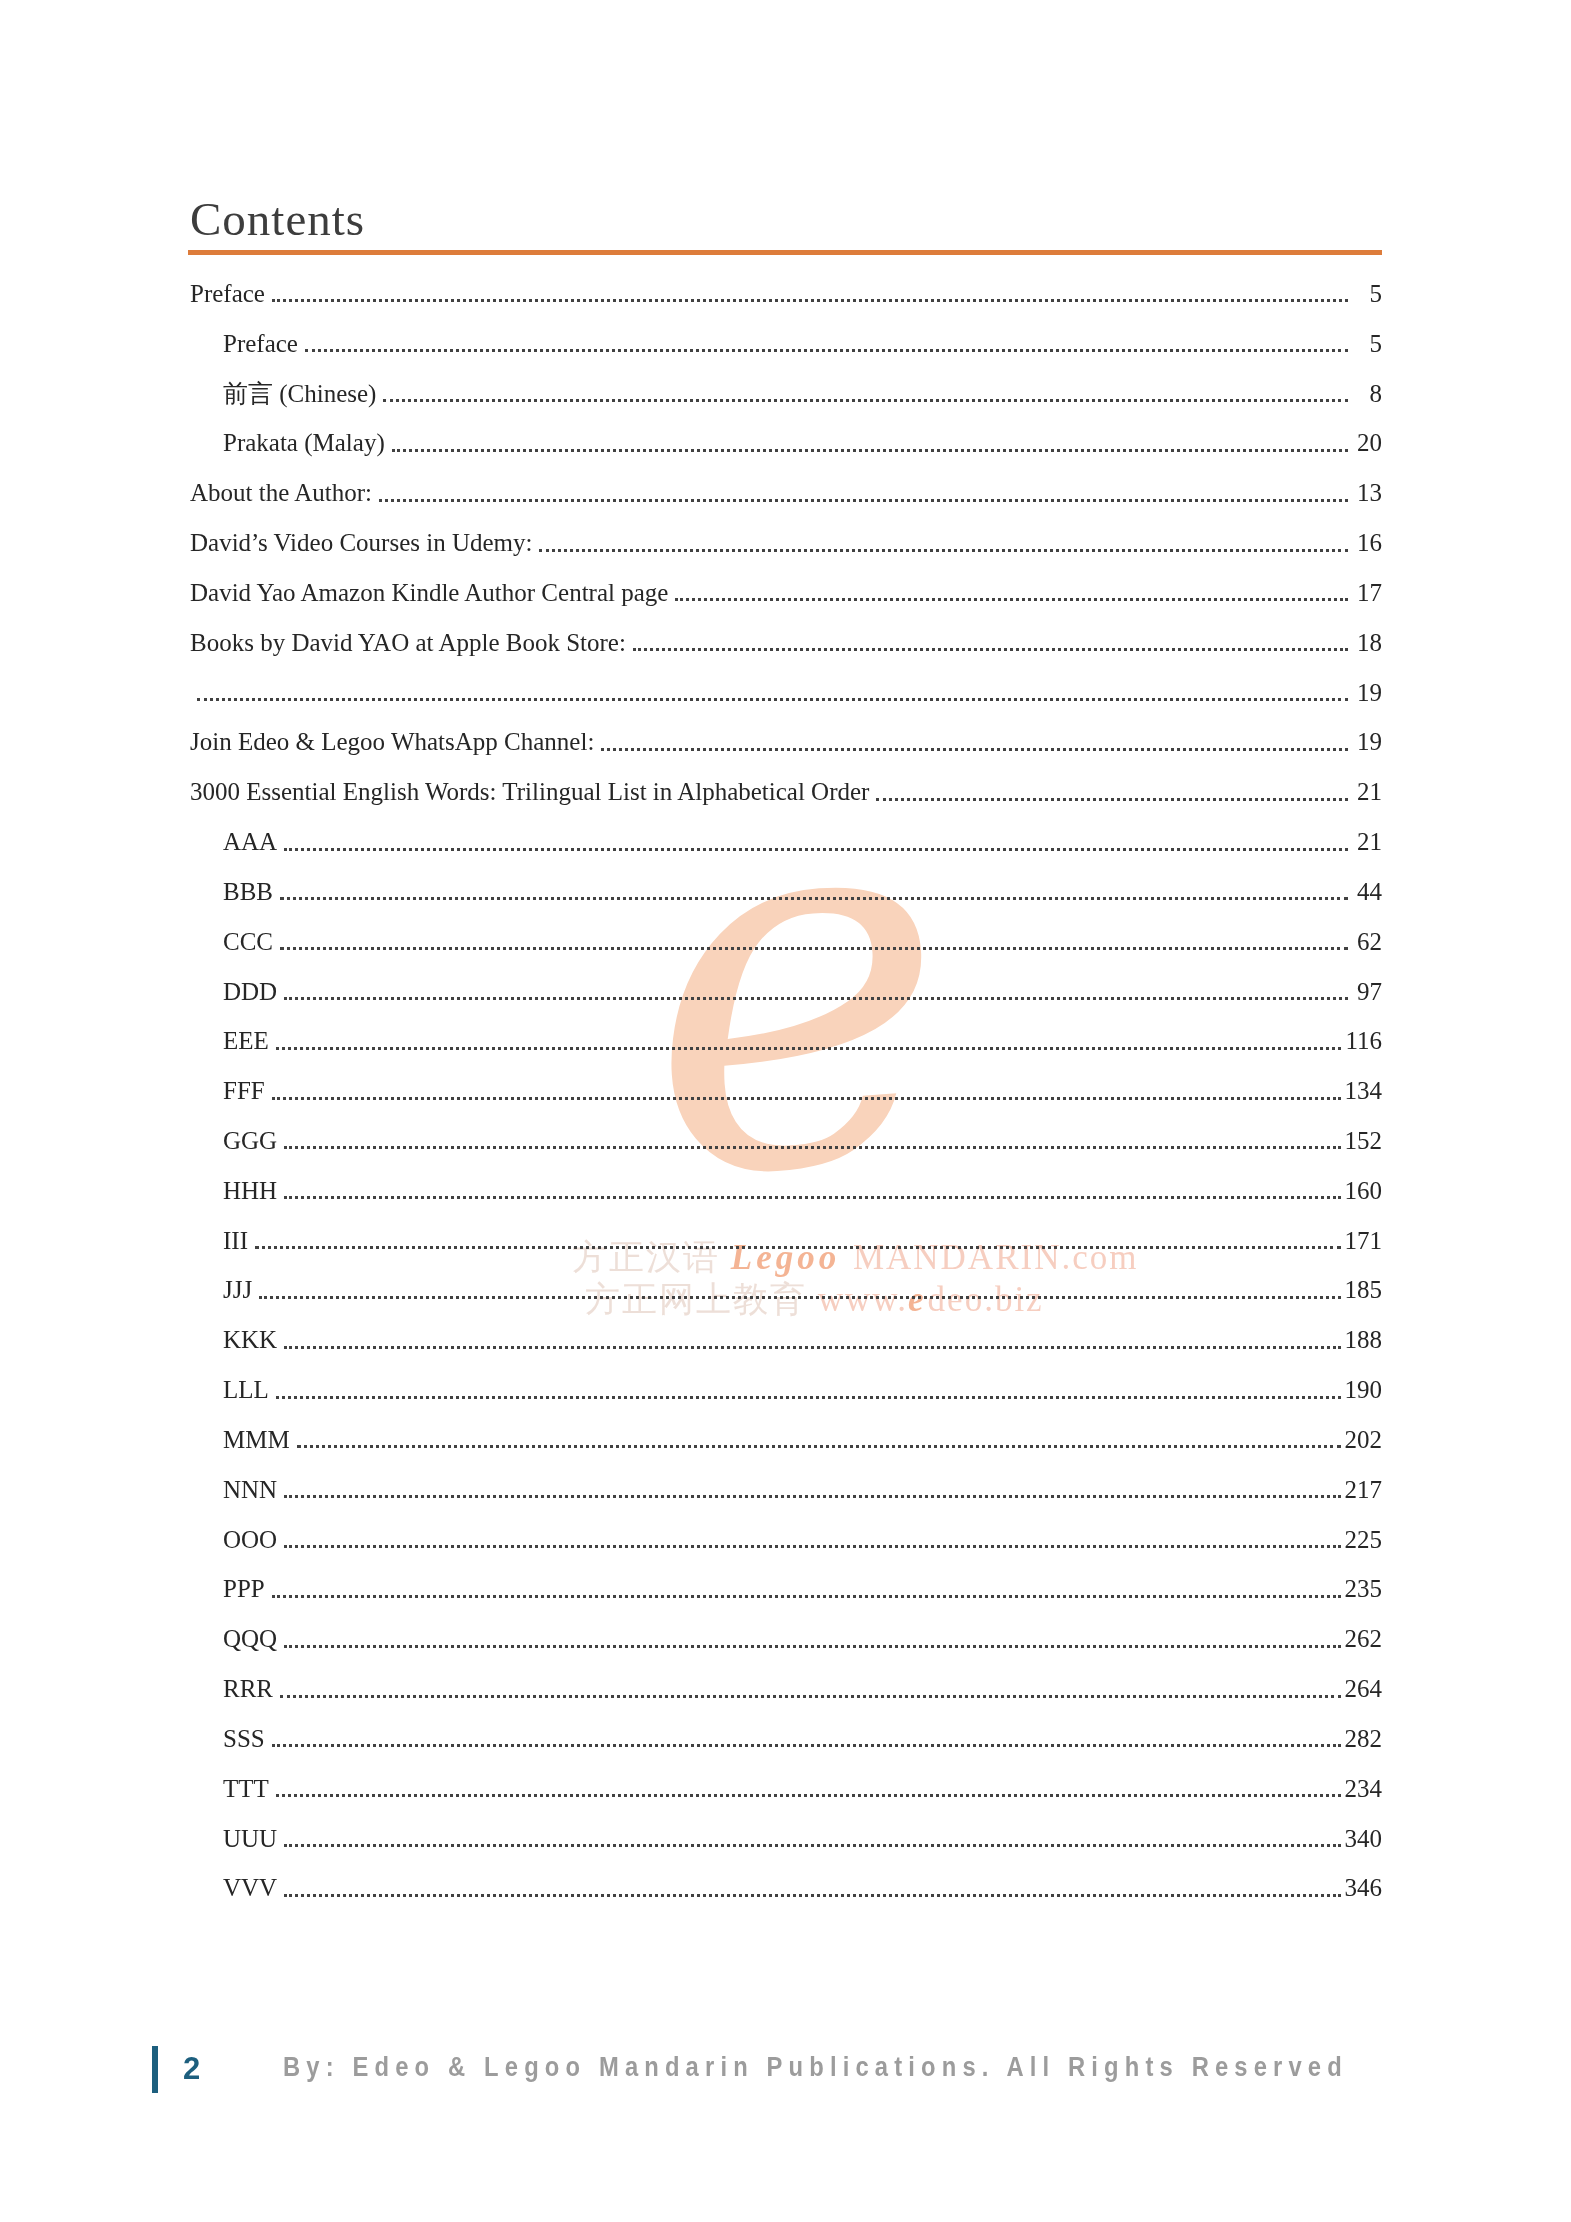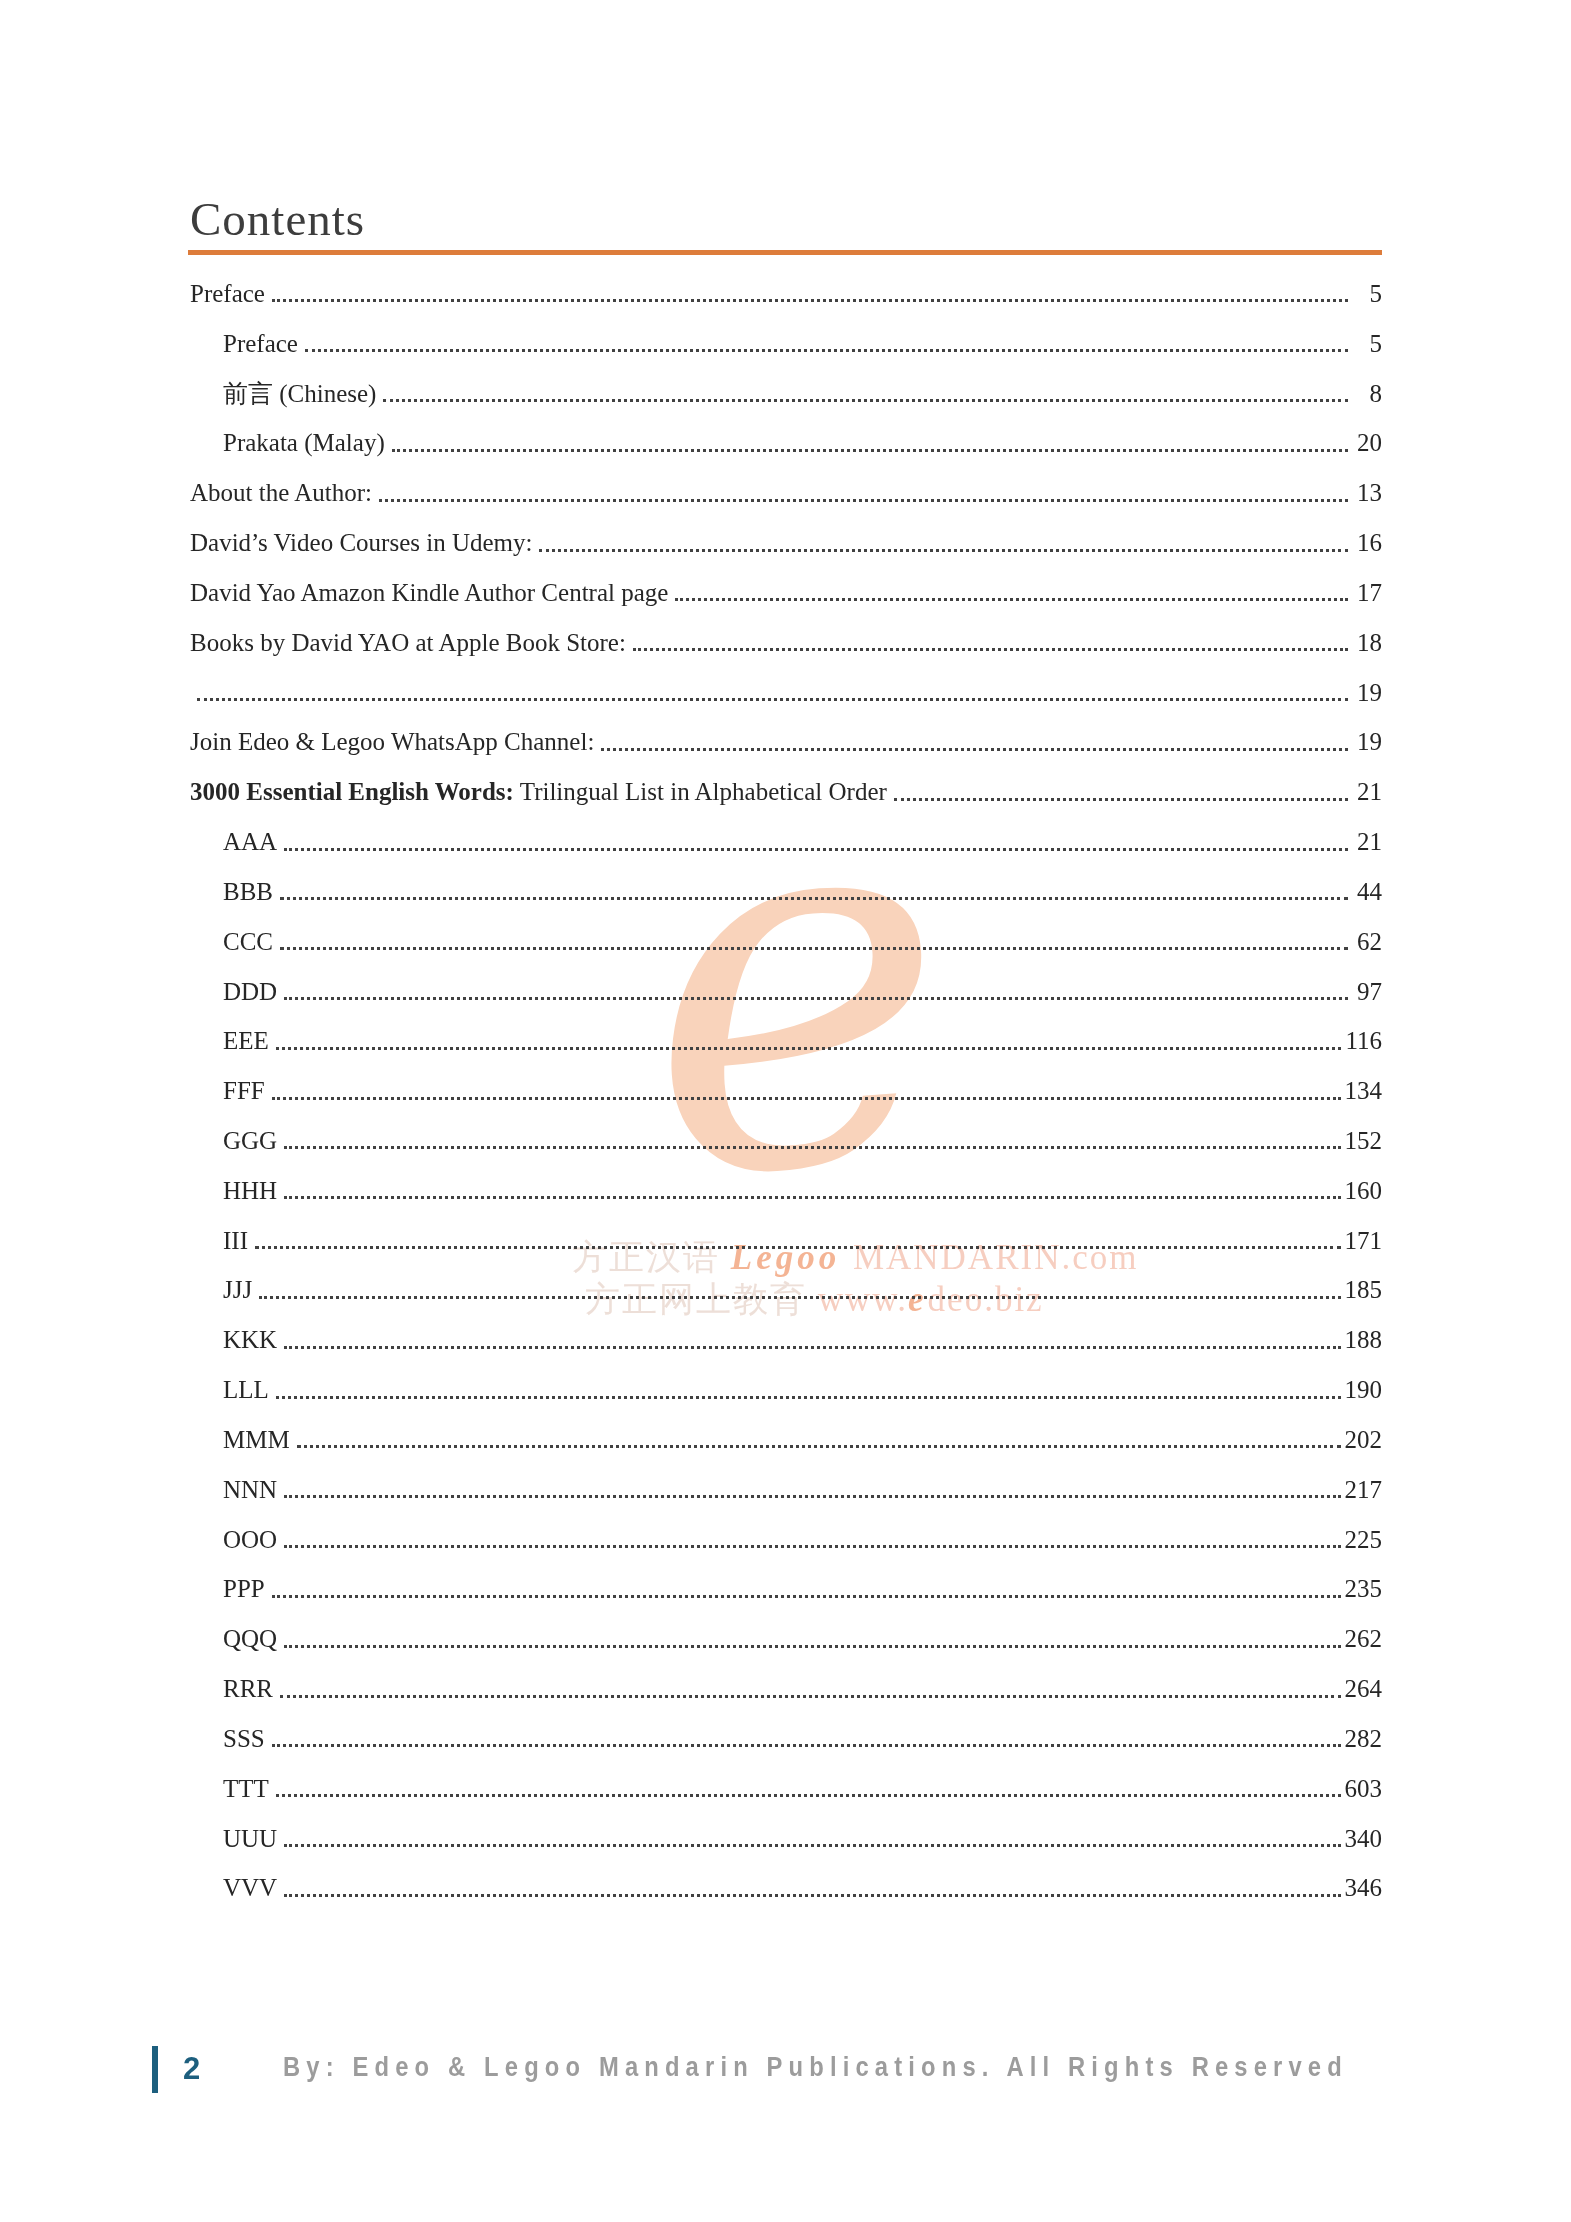--- a/index.html
+++ b/index.html
@@ -19,21 +19,21 @@
   #page-title{
     position:absolute;left:190px;top:192px;font-size:47px;color:#3d3d3d;
     font-weight:400;letter-spacing:1px;z-index:2;
   }
   #title-rule{position:absolute;left:188px;top:250px;width:1194px;height:5px;z-index:2;}
   
   #toc{position:absolute;left:190px;top:269px;width:1192px;z-index:1;}
   .toc-row{height:49.83px;display:flex;align-items:center;font-size:25px;color:#262626;}
   .toc-row.lvl2{padding-left:33px;}
   .toc-label{white-space:nowrap;}
-  .toc-label .bold{font-weight:bold;}
+  .toc-label .bold{font-weight:normal;}
   .leader{flex:1 1 auto;align-self:center;height:0;border-bottom:3px dotted #414141;margin:14px 4px 0 7px;}
   .toc-page{white-space:nowrap;text-align:right;min-width:30px;}
   
   #footer{position:absolute;left:0;top:2040px;width:1571px;height:70px;z-index:2;
           font-family:"Liberation Sans", sans-serif;}
   #footer-bar{position:absolute;left:152px;top:6px;width:6px;height:47px;}
   #footer-pagenum{position:absolute;left:183px;top:11px;font-size:31px;font-weight:600;}
   #footer-credit{
     position:absolute;left:283px;top:12px;font-size:27px;font-weight:600;
     letter-spacing:7px;white-space:nowrap;transform:scaleX(.88);transform-origin:left center;
@@ -199,21 +199,21 @@
     <span class="toc-page">264</span>
   </div>
     <div class="toc-row lvl2">
     <span class="toc-label"><span class="bold"></span><span class="normal">SSS</span></span>
     <span class="leader"></span>
     <span class="toc-page">282</span>
   </div>
     <div class="toc-row lvl2">
     <span class="toc-label"><span class="bold"></span><span class="normal">TTT</span></span>
     <span class="leader"></span>
-    <span class="toc-page">603</span>
+    <span class="toc-page">234</span>
   </div>
     <div class="toc-row lvl2">
     <span class="toc-label"><span class="bold"></span><span class="normal">UUU</span></span>
     <span class="leader"></span>
     <span class="toc-page">340</span>
   </div>
     <div class="toc-row lvl2">
     <span class="toc-label"><span class="bold"></span><span class="normal">VVV</span></span>
     <span class="leader"></span>
     <span class="toc-page">346</span>

